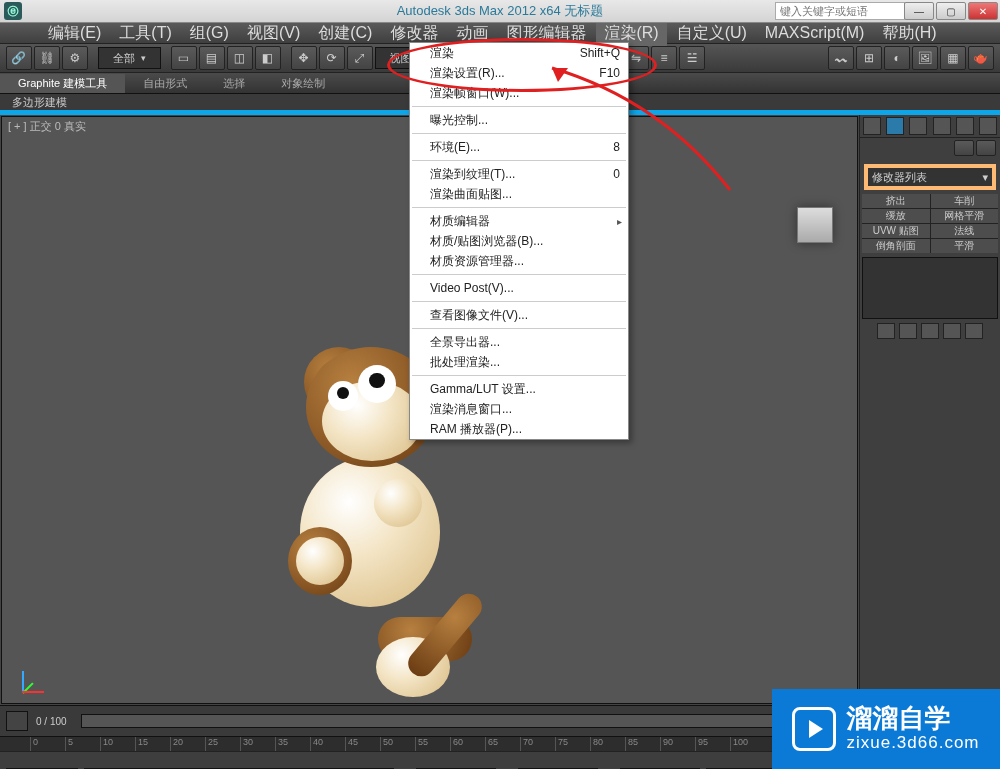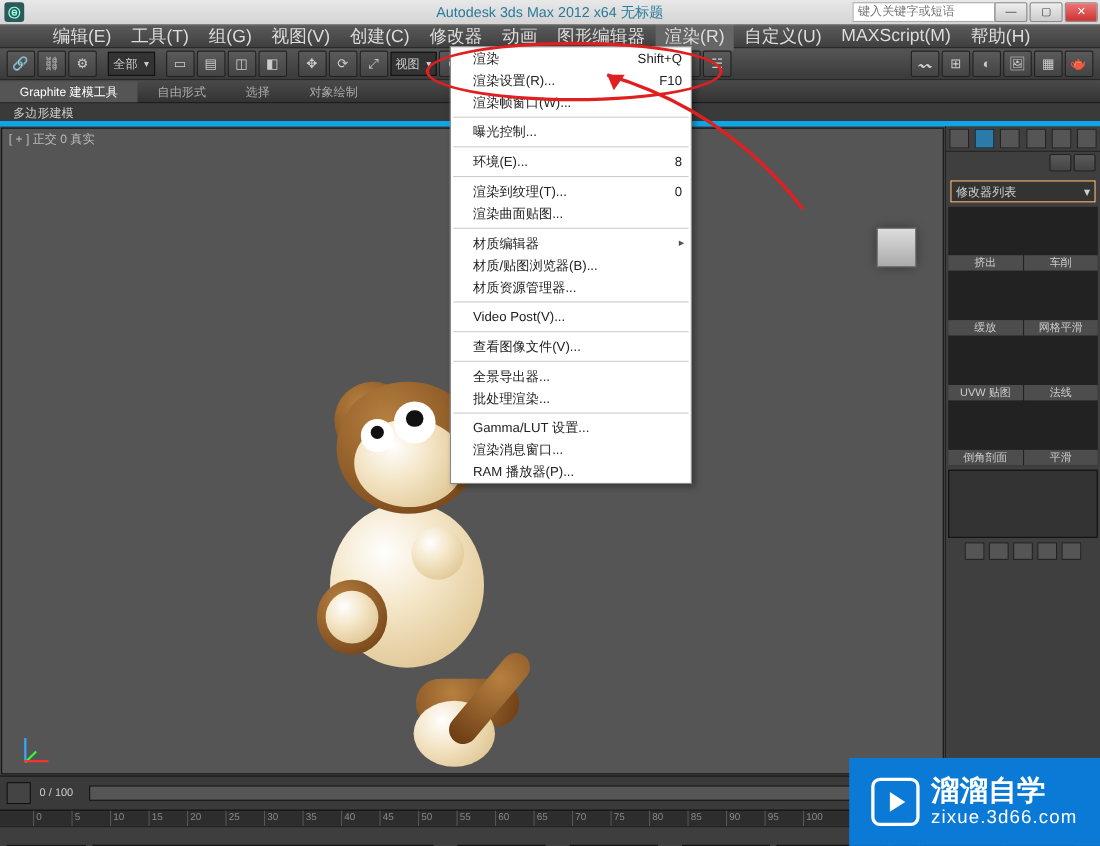--- a/index.html
+++ b/index.html
@@ -57,21 +57,21 @@
     background: linear-gradient(#555,#3a3a3a);
     display:flex; align-items:center; padding:0 6px; gap:2px;
     border-bottom:1px solid #222;
   }
   .tb-btn {
     width:24px;height:22px;background:linear-gradient(#5a5a5a,#444);
     border:1px solid #222;border-radius:2px;
     display:flex;align-items:center;justify-content:center;color:#ccc;font-size:12px;
   }
   .tb-sep{width:6px;}
-  .tb-dd{height:20px;background:#333;border:1px solid #111;color:#ccc;padding:0 4px;display:flex;align-items:center;gap:6px;font-size:11px;}
+  .tb-dd{height:20px;background:#333;border:1px solid #111;color:#ccc;padding:0 14px;display:flex;align-items:center;gap:6px;font-size:11px;}
   .tb-dd::after{content:"▾";font-size:9px;}
   .ribbon {
     height: 20px;
     background: linear-gradient(#4a4a4a,#333);
     display:flex; align-items:center; font-size:11px; color:#aaa;
     border-bottom:1px solid #111;
   }
   .ribbon .tab{padding:2px 18px;}
   .ribbon .tab.active{background:#555;color:#fff;}
   .subribbon{height:16px;background:#3a3a3a;padding:0 12px;font-size:11px;color:#ccc;border-bottom:5px solid #0ea5e9;display:flex;align-items:center;}
@@ -85,23 +85,23 @@
   .viewport-label{position:absolute;top:2px;left:6px;color:#bbb;font-size:11px;}
   .vp-icons{position:absolute;top:90px;right:24px;display:flex;flex-direction:column;gap:0;}
   .cube{width:34px;height:34px;background:linear-gradient(#ddd,#aaa);border:1px solid #777;box-shadow:0 0 10px rgba(0,0,0,.4);}
   .side-panel{
     width:140px;background:#3f3f3f;border-left:1px solid #222;
     display:flex;flex-direction:column;
   }
   .side-icons{height:22px;display:flex;justify-content:space-around;align-items:center;border-bottom:1px solid #222;}
   .side-icons div{width:16px;height:16px;background:#555;border:1px solid #222;}
   .side-icons div.sel{background:#2a7aaa;}
-  .mod-dd{margin:4px;height:18px;background:#333;border:1px solid #fdba74;display:flex;align-items:center;justify-content:space-between;padding:0 4px;font-size:11px;}
+  .mod-dd{margin:4px;height:18px;background:#333;border:4px solid #fdba74;display:flex;align-items:center;justify-content:space-between;padding:0 4px;font-size:11px;}
   .mod-grid{display:grid;grid-template-columns:1fr 1fr;gap:1px;background:#222;margin:0 2px 4px;}
-  .mod-grid div{background:#4d4d4d;height:14px;font-size:10px;display:flex;align-items:center;justify-content:center;color:#ccc;margin-top:44px;}
+  .mod-grid div{background:#4d4d4d;height:14px;font-size:10px;display:flex;align-items:center;justify-content:center;color:#ccc;}
   .mod-stack{flex:0 0 60px;background:#333;border:1px solid #111;margin:0 2px;}
   .mod-tools{height:18px;display:flex;gap:4px;align-items:center;justify-content:center;margin:3px 2px;}
   .mod-tools div{width:16px;height:14px;background:#555;border:1px solid #222;}
   .timeline{
     height:30px;background:#3a3a3a;border-top:1px solid #111;position:relative;display:flex;align-items:center;
   }
   .t-slider{flex:1;height:12px;background:#555;border:1px solid #111;margin:0 6px;position:relative;}
   .t-count{font-size:10px;color:#ccc;padding:0 8px;}
   .ruler{height:14px;background:#2d2d2d;border-top:1px solid #111;display:flex;font-size:9px;color:#888;position:relative;}
   .ruler .tick{position:absolute;border-left:1px solid #555;height:100%;padding-left:2px;}

